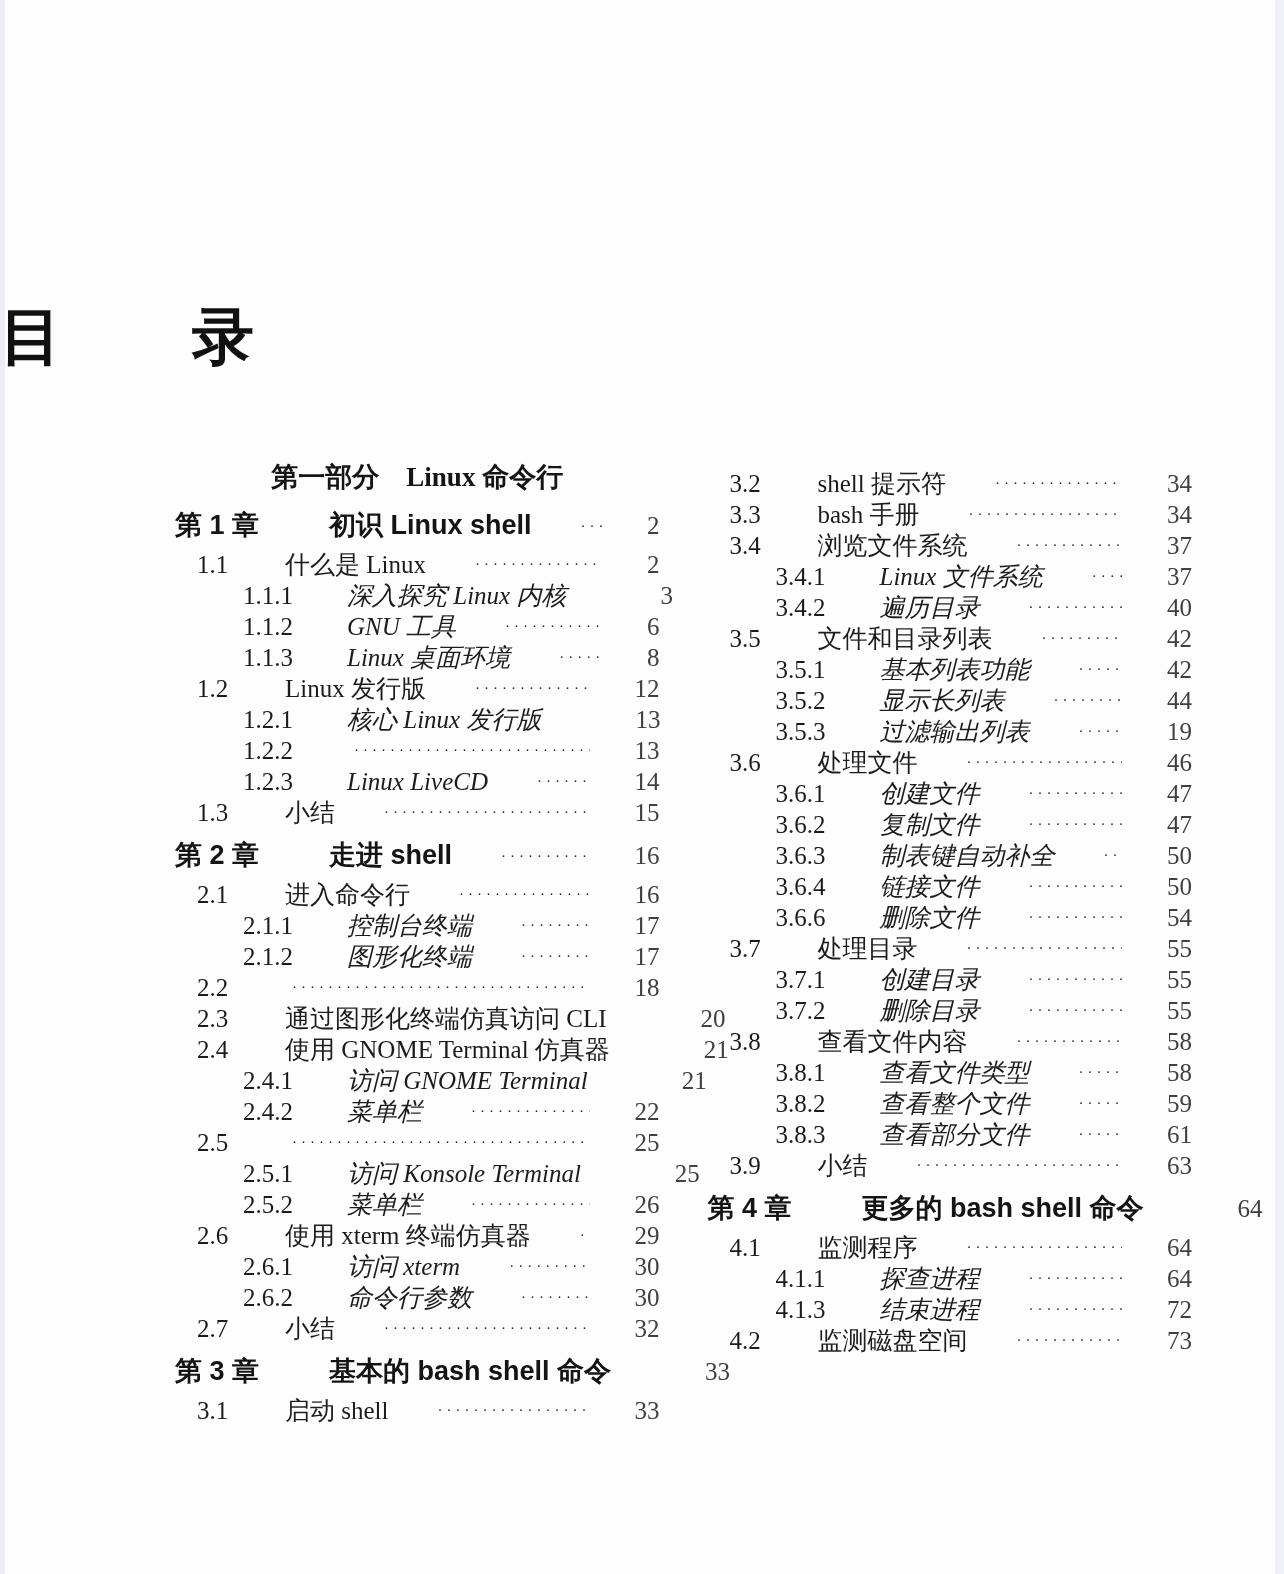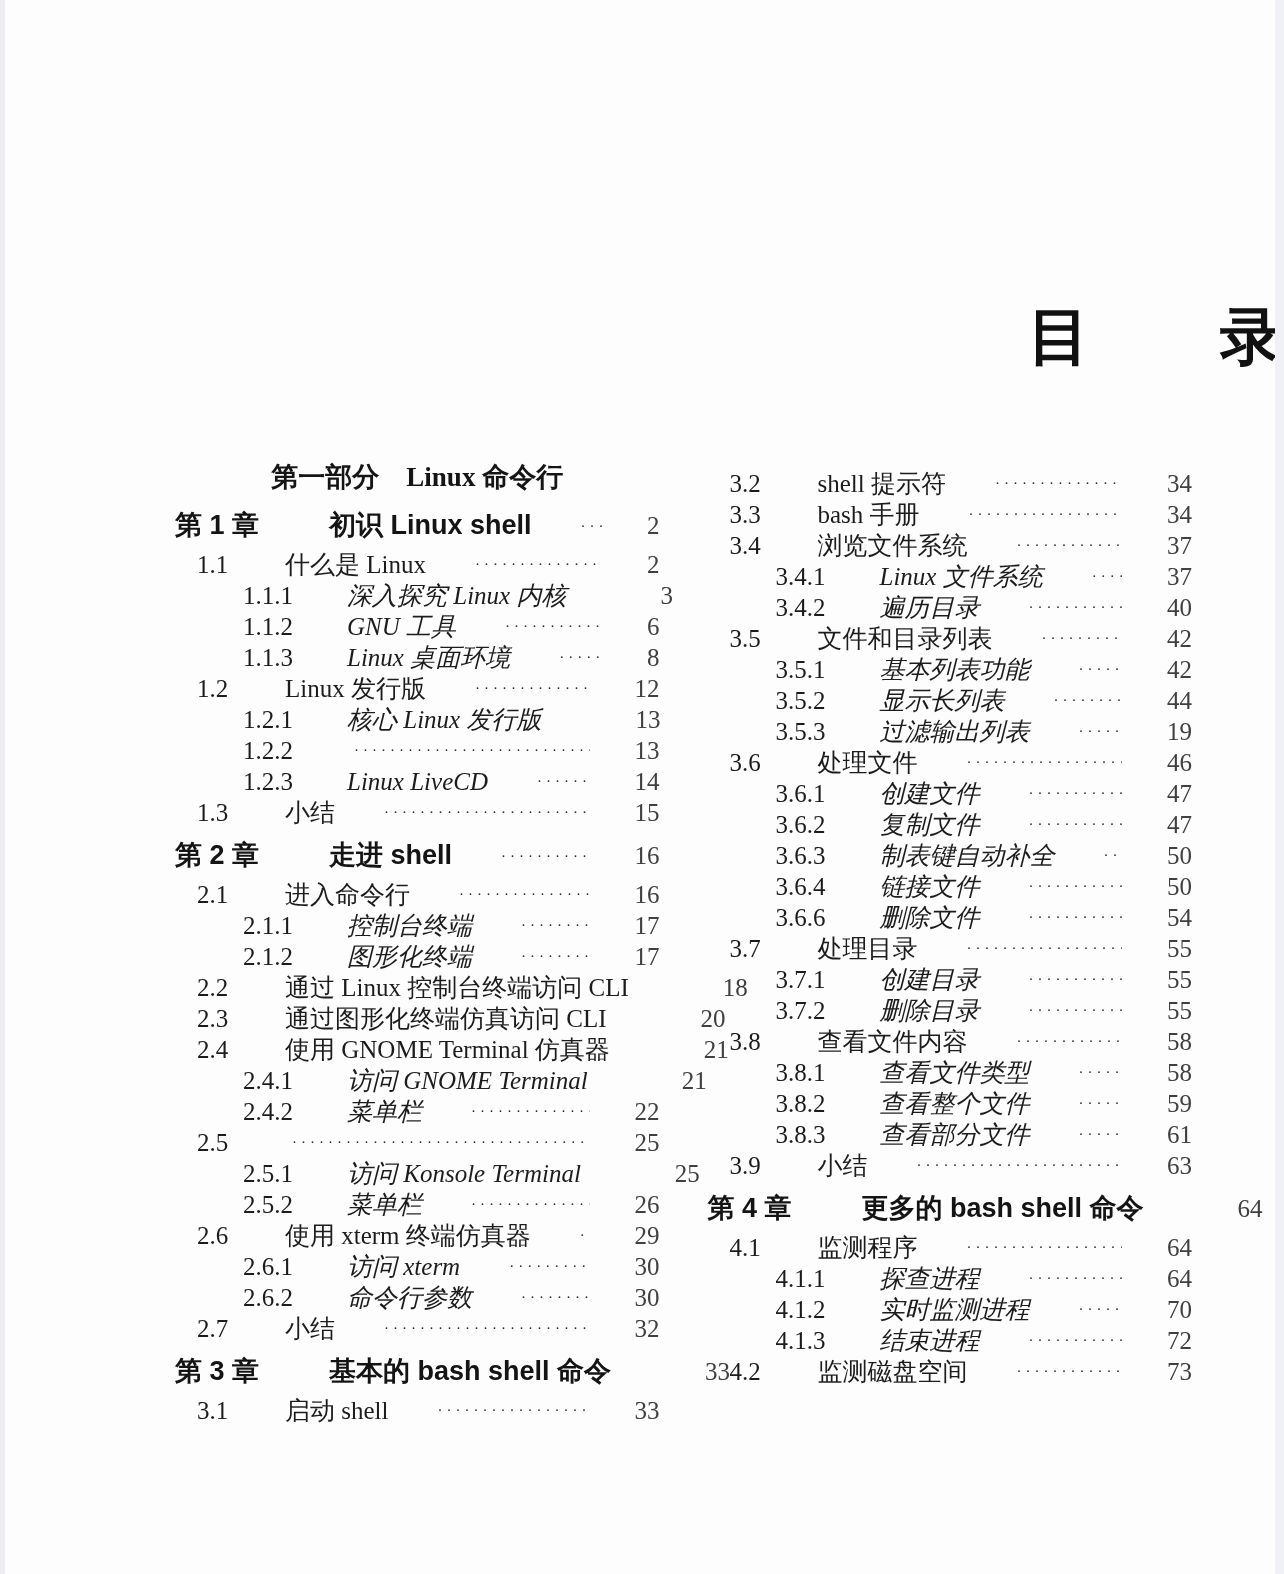--- a/index.html
+++ b/index.html
@@ -23,21 +23,21 @@
   body::after {
     content: "";
     position: absolute;
     right: 0; top: 0;
     width: 9px; height: 100%;
     background: #f0f1f6;
   }
 
   .title {
     margin: 300px 0 0 0;
-    text-align: right;
+    text-align: left;
     font-family: "Liberation Sans", sans-serif;
     font-weight: 700;
     font-size: 62px;
     line-height: 74px;
     color: #111;
     letter-spacing: 2px;
   }
 
   .columns {
     display: flex;
@@ -200,21 +200,20 @@
           <span class="pg">17</span>
         </div>
         <div class="row s2">
           <span class="num">2.1.2</span>
           <span class="t">图形化终端</span>
           <span class="dots"></span>
           <span class="pg">17</span>
         </div>
         <div class="row s1">
           <span class="num">2.2</span>
-          <span class="t">通过 Linux 控制台终端访问 CLI</span>
           <span class="dots"></span>
           <span class="pg">18</span>
         </div>
         <div class="row s1">
           <span class="num">2.3</span>
           <span class="t">通过图形化终端仿真访问 CLI</span>
           <span class="dots"></span>
           <span class="pg">20</span>
         </div>
         <div class="row s1">
@@ -440,26 +439,20 @@
           <span class="dots"></span>
           <span class="pg">64</span>
         </div>
         <div class="row s2">
           <span class="num">4.1.1</span>
           <span class="t">探查进程</span>
           <span class="dots"></span>
           <span class="pg">64</span>
         </div>
         <div class="row s2">
-          <span class="num">4.1.2</span>
-          <span class="t">实时监测进程</span>
-          <span class="dots"></span>
-          <span class="pg">70</span>
-        </div>
-        <div class="row s2">
           <span class="num">4.1.3</span>
           <span class="t">结束进程</span>
           <span class="dots"></span>
           <span class="pg">72</span>
         </div>
         <div class="row s1">
           <span class="num">4.2</span>
           <span class="t">监测磁盘空间</span>
           <span class="dots"></span>
           <span class="pg">73</span>

